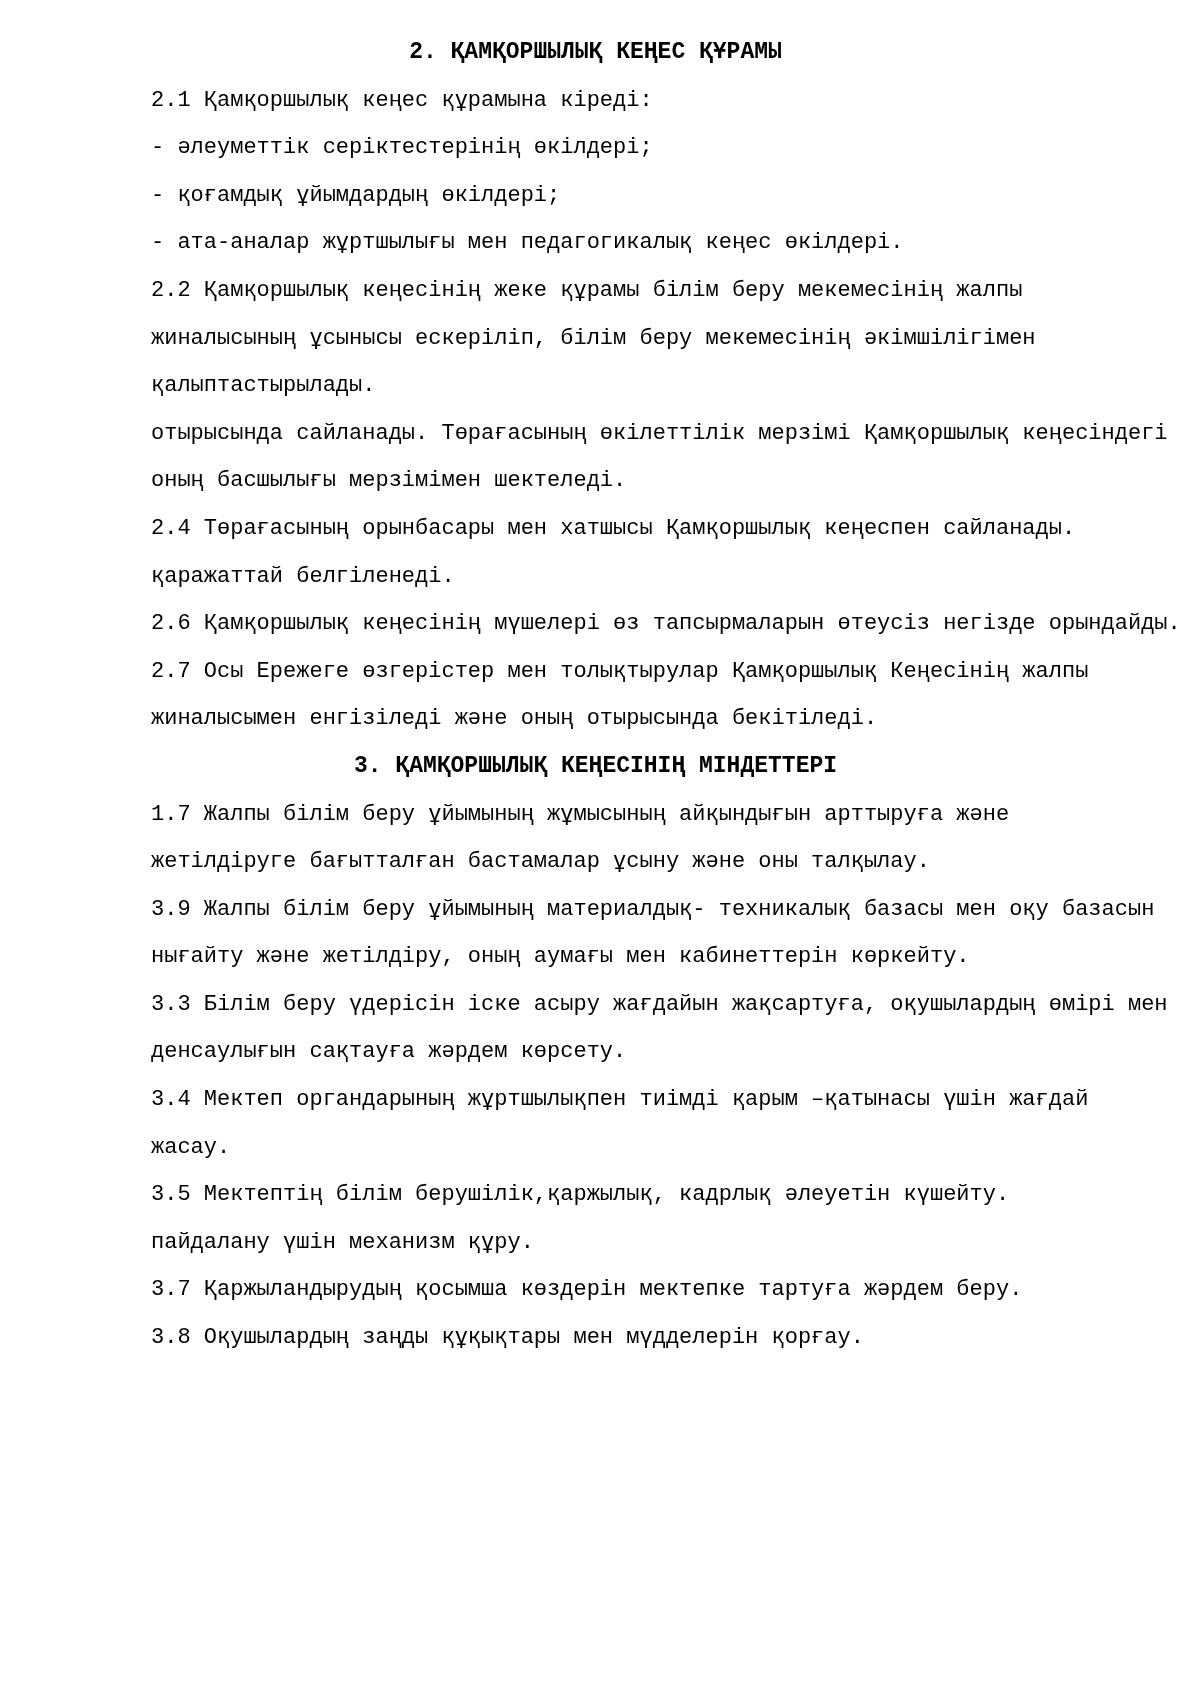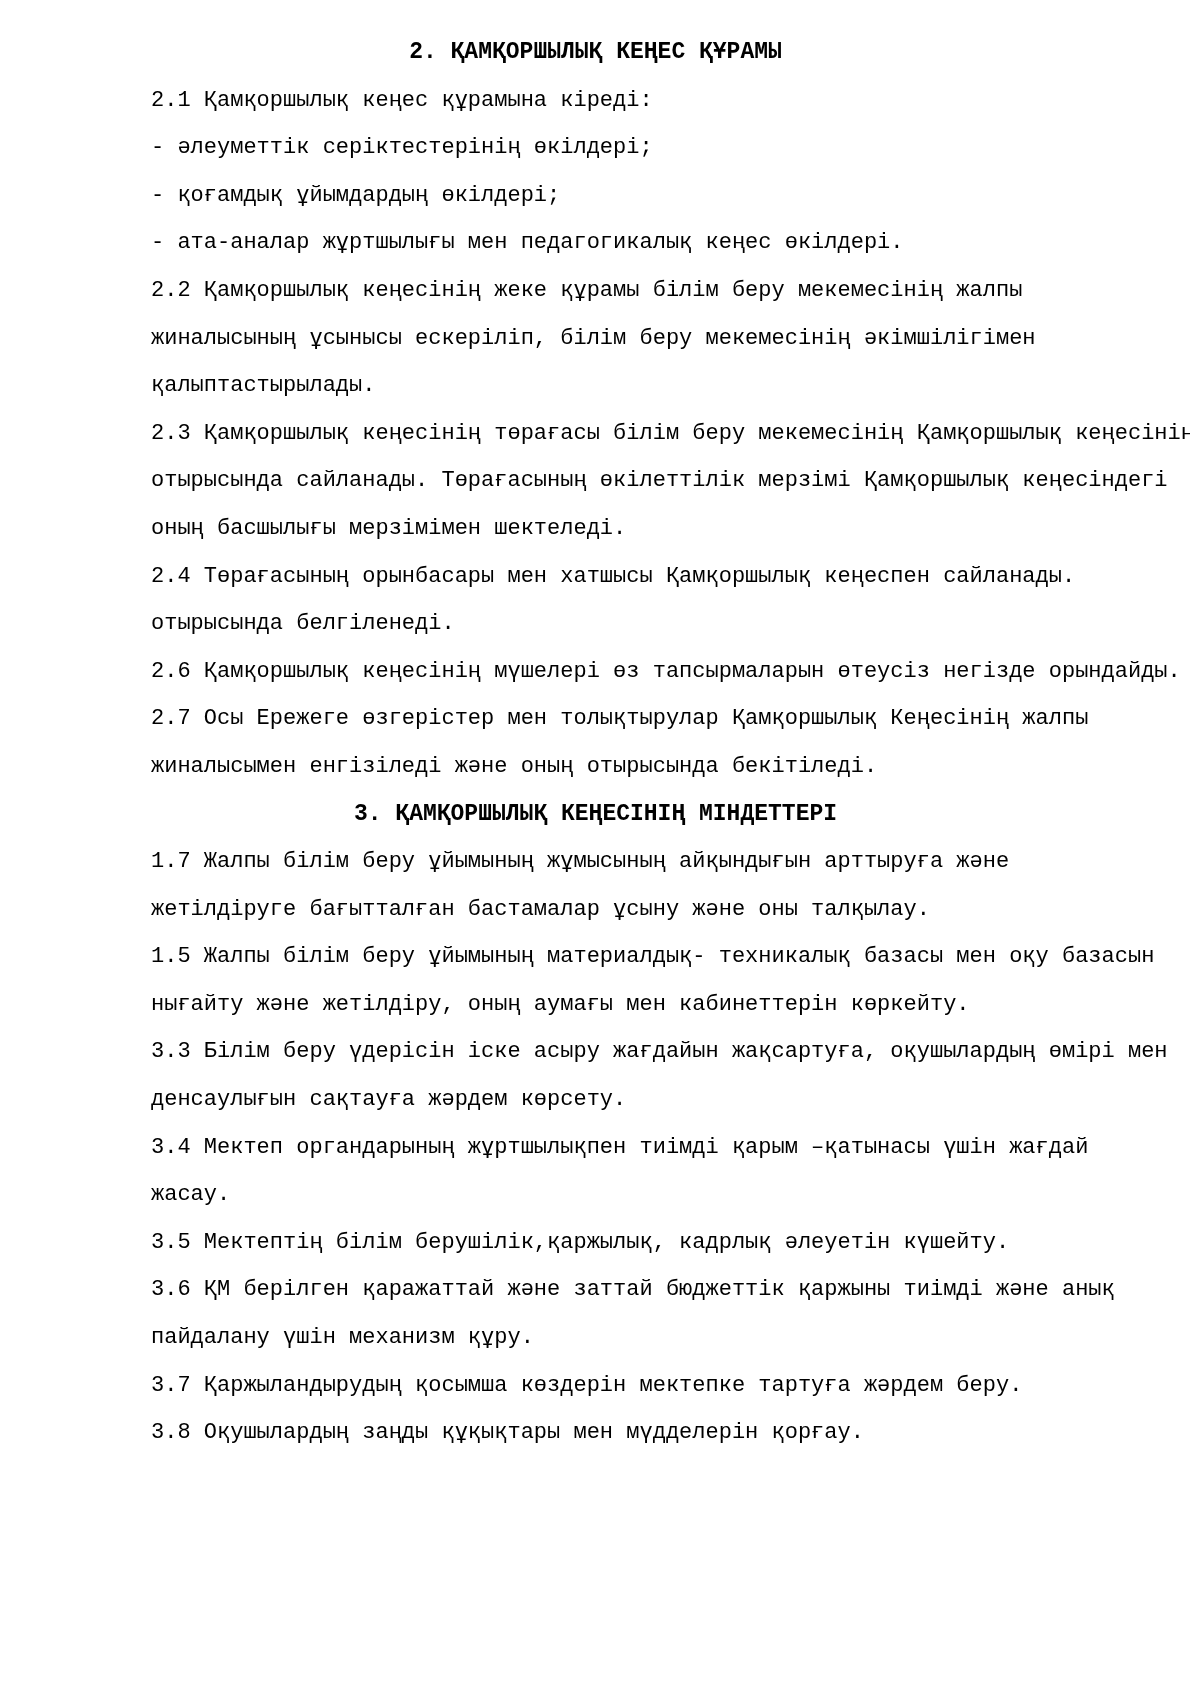--- a/index.html
+++ b/index.html
@@ -41,37 +41,35 @@
 <div class="doc">
 
   <div class="line heading">2. ҚАМҚОРШЫЛЫҚ КЕҢЕС ҚҰРАМЫ</div>
   <div class="line">2.1 Қамқоршылық кеңес құрамына кіреді:</div>
   <div class="line">- әлеуметтік серіктестерінің өкілдері;</div>
   <div class="line">- қоғамдық ұйымдардың өкілдері;</div>
   <div class="line">- ата-аналар жұртшылығы мен педагогикалық кеңес өкілдері.</div>
   <div class="line">2.2 Қамқоршылық кеңесінің жеке құрамы білім беру мекемесінің жалпы</div>
   <div class="line">жиналысының ұсынысы ескеріліп, білім беру мекемесінің әкімшілігімен</div>
   <div class="line">қалыптастырылады.</div>
-  <div class="line">2.3 Қамқоршылық кеңесінің төрағасы білім беру мекемесінің Қамқоршылық кеңесінің</div>
   <div class="line">отырысында сайланады. Төрағасының өкілеттілік мерзімі Қамқоршылық кеңесіндегі</div>
   <div class="line">оның басшылығы мерзімімен шектеледі.</div>
   <div class="line">2.4 Төрағасының орынбасары мен хатшысы Қамқоршылық кеңеспен сайланады.</div>
-  <div class="line">отырысында белгіленеді.</div>
+  <div class="line">қаражаттай белгіленеді.</div>
   <div class="line">2.6 Қамқоршылық кеңесінің мүшелері өз тапсырмаларын өтеусіз негізде орындайды.</div>
   <div class="line">2.7 Осы Ережеге өзгерістер мен толықтырулар Қамқоршылық Кеңесінің жалпы</div>
   <div class="line">жиналысымен енгізіледі және оның отырысында бекітіледі.</div>
 
   <div class="line heading">3. ҚАМҚОРШЫЛЫҚ КЕҢЕСІНІҢ МІНДЕТТЕРІ</div>
   <div class="line">1.7 Жалпы білім беру ұйымының жұмысының айқындығын арттыруға және</div>
   <div class="line">жетілдіруге бағытталған бастамалар ұсыну және оны талқылау.</div>
-  <div class="line">1.5 Жалпы білім беру ұйымының материалдық- техникалық базасы мен оқу базасын</div>
+  <div class="line">3.9 Жалпы білім беру ұйымының материалдық- техникалық базасы мен оқу базасын</div>
   <div class="line">нығайту және жетілдіру, оның аумағы мен кабинеттерін көркейту.</div>
   <div class="line">3.3 Білім беру үдерісін іске асыру жағдайын жақсартуға, оқушылардың өмірі мен</div>
   <div class="line">денсаулығын сақтауға жәрдем көрсету.</div>
   <div class="line">3.4 Мектеп органдарының жұртшылықпен тиімді қарым –қатынасы үшін жағдай</div>
   <div class="line">жасау.</div>
   <div class="line">3.5 Мектептің білім берушілік,қаржылық, кадрлық әлеуетін күшейту.</div>
-  <div class="line">3.6 ҚМ берілген қаражаттай және заттай бюджеттік қаржыны тиімді және анық</div>
   <div class="line">пайдалану үшін механизм құру.</div>
   <div class="line">3.7 Қаржыландырудың қосымша көздерін мектепке тартуға жәрдем беру.</div>
   <div class="line">3.8 Оқушылардың заңды құқықтары мен мүдделерін қорғау.</div>
 
 </div>
 
 </body></html>

